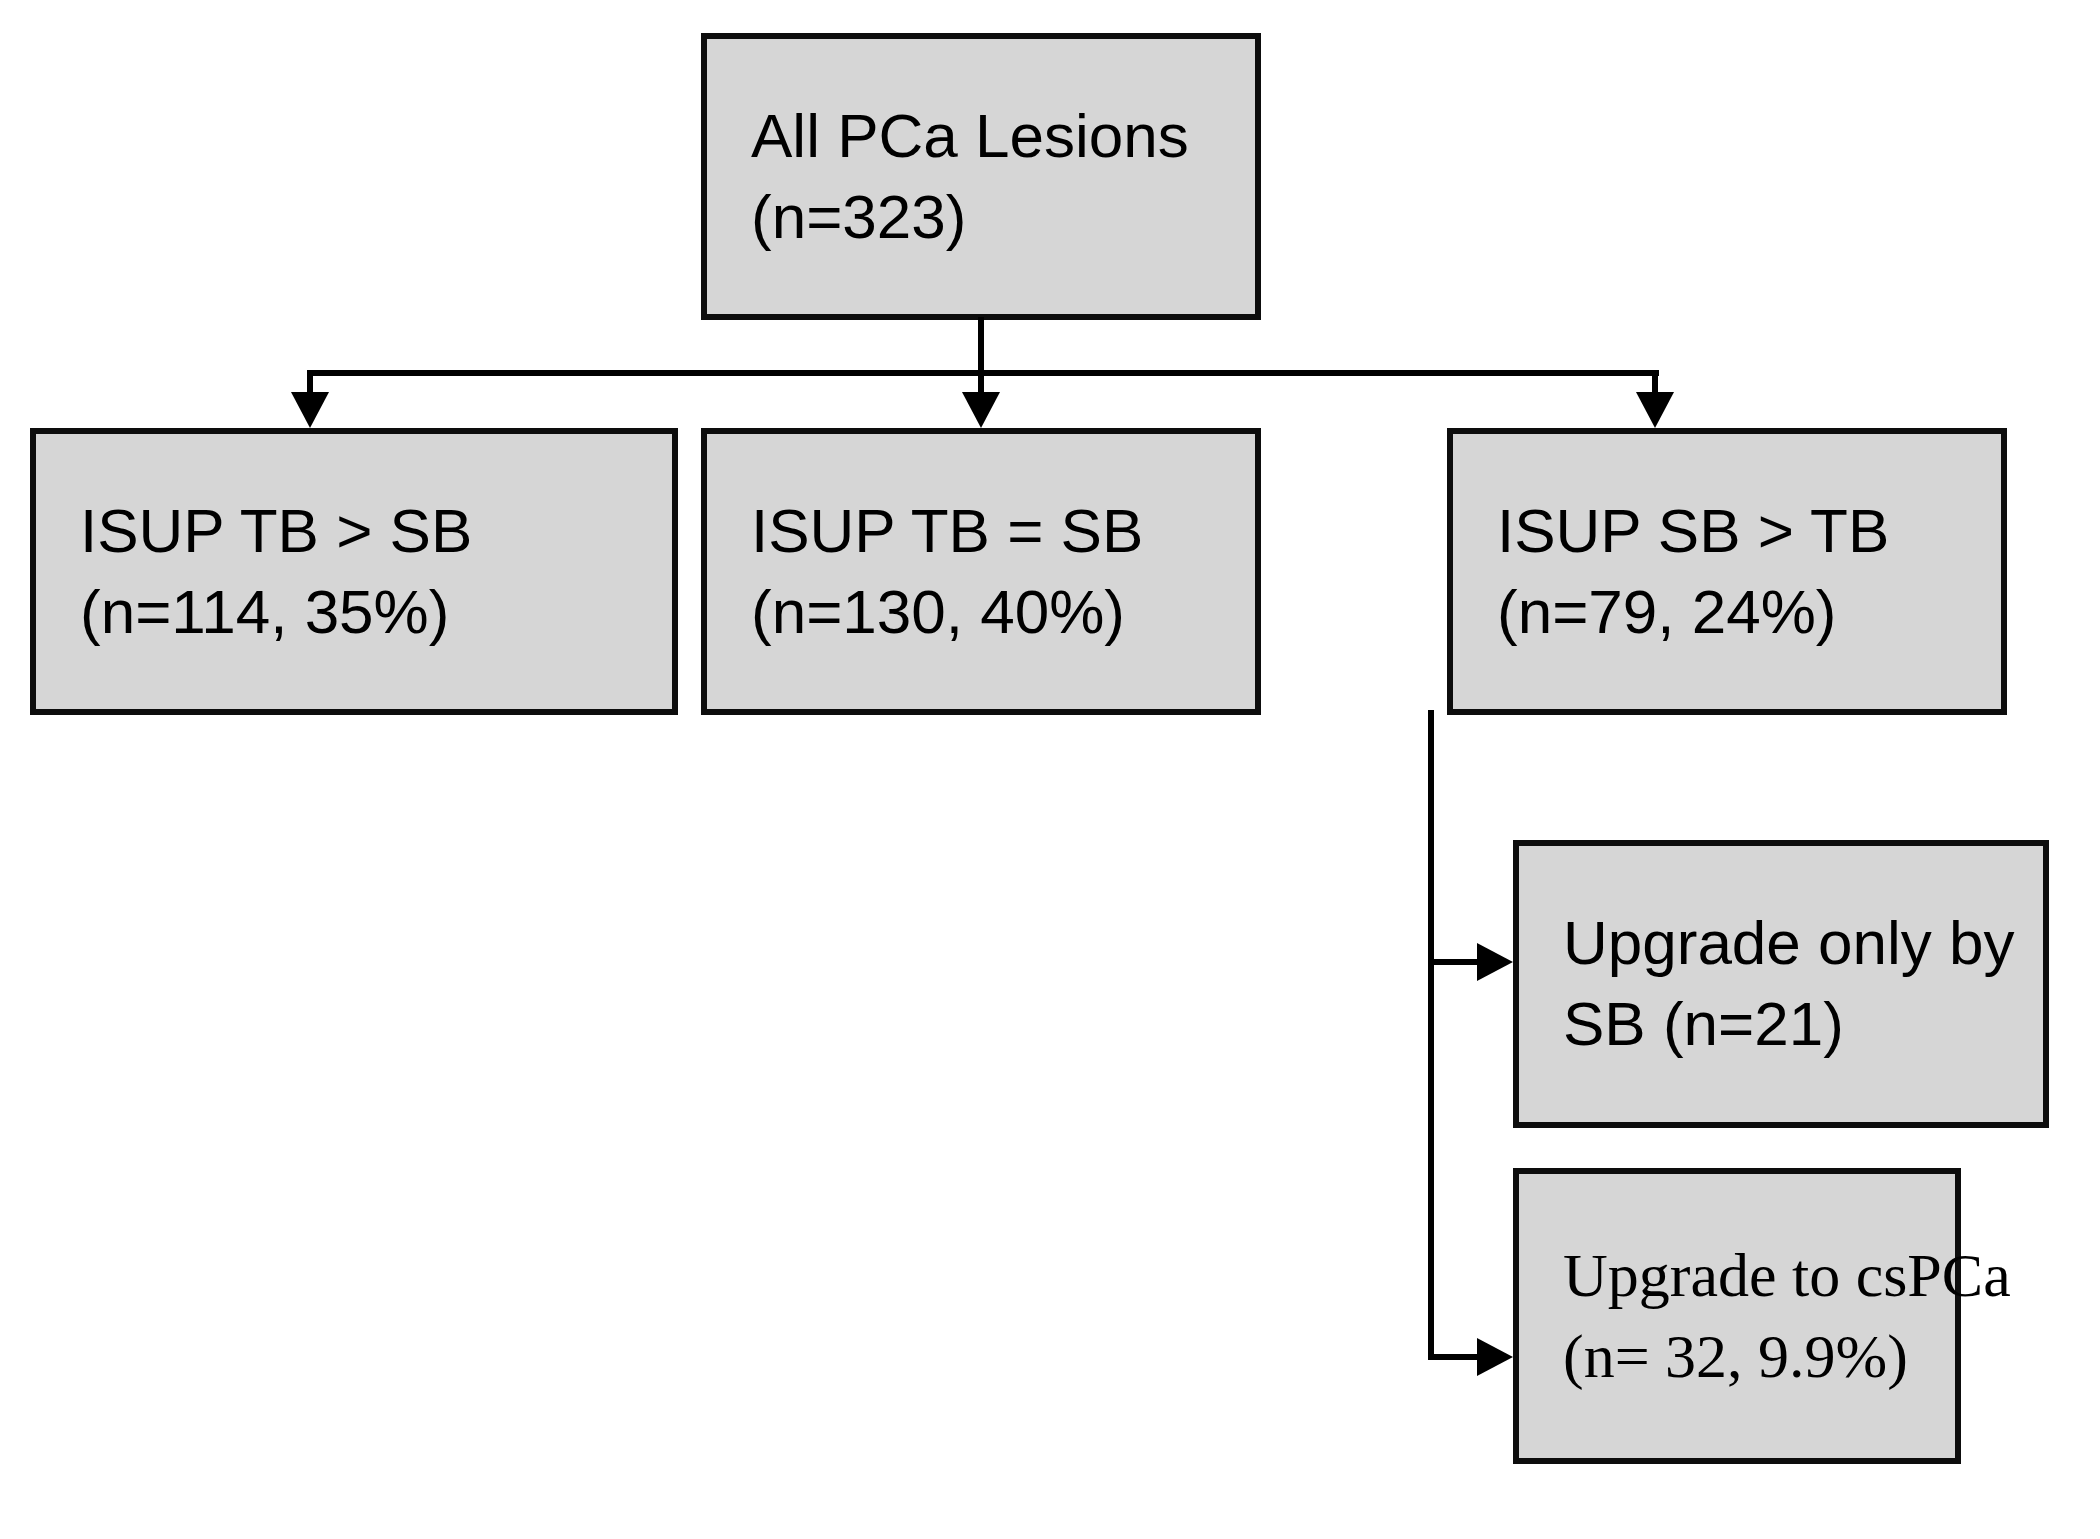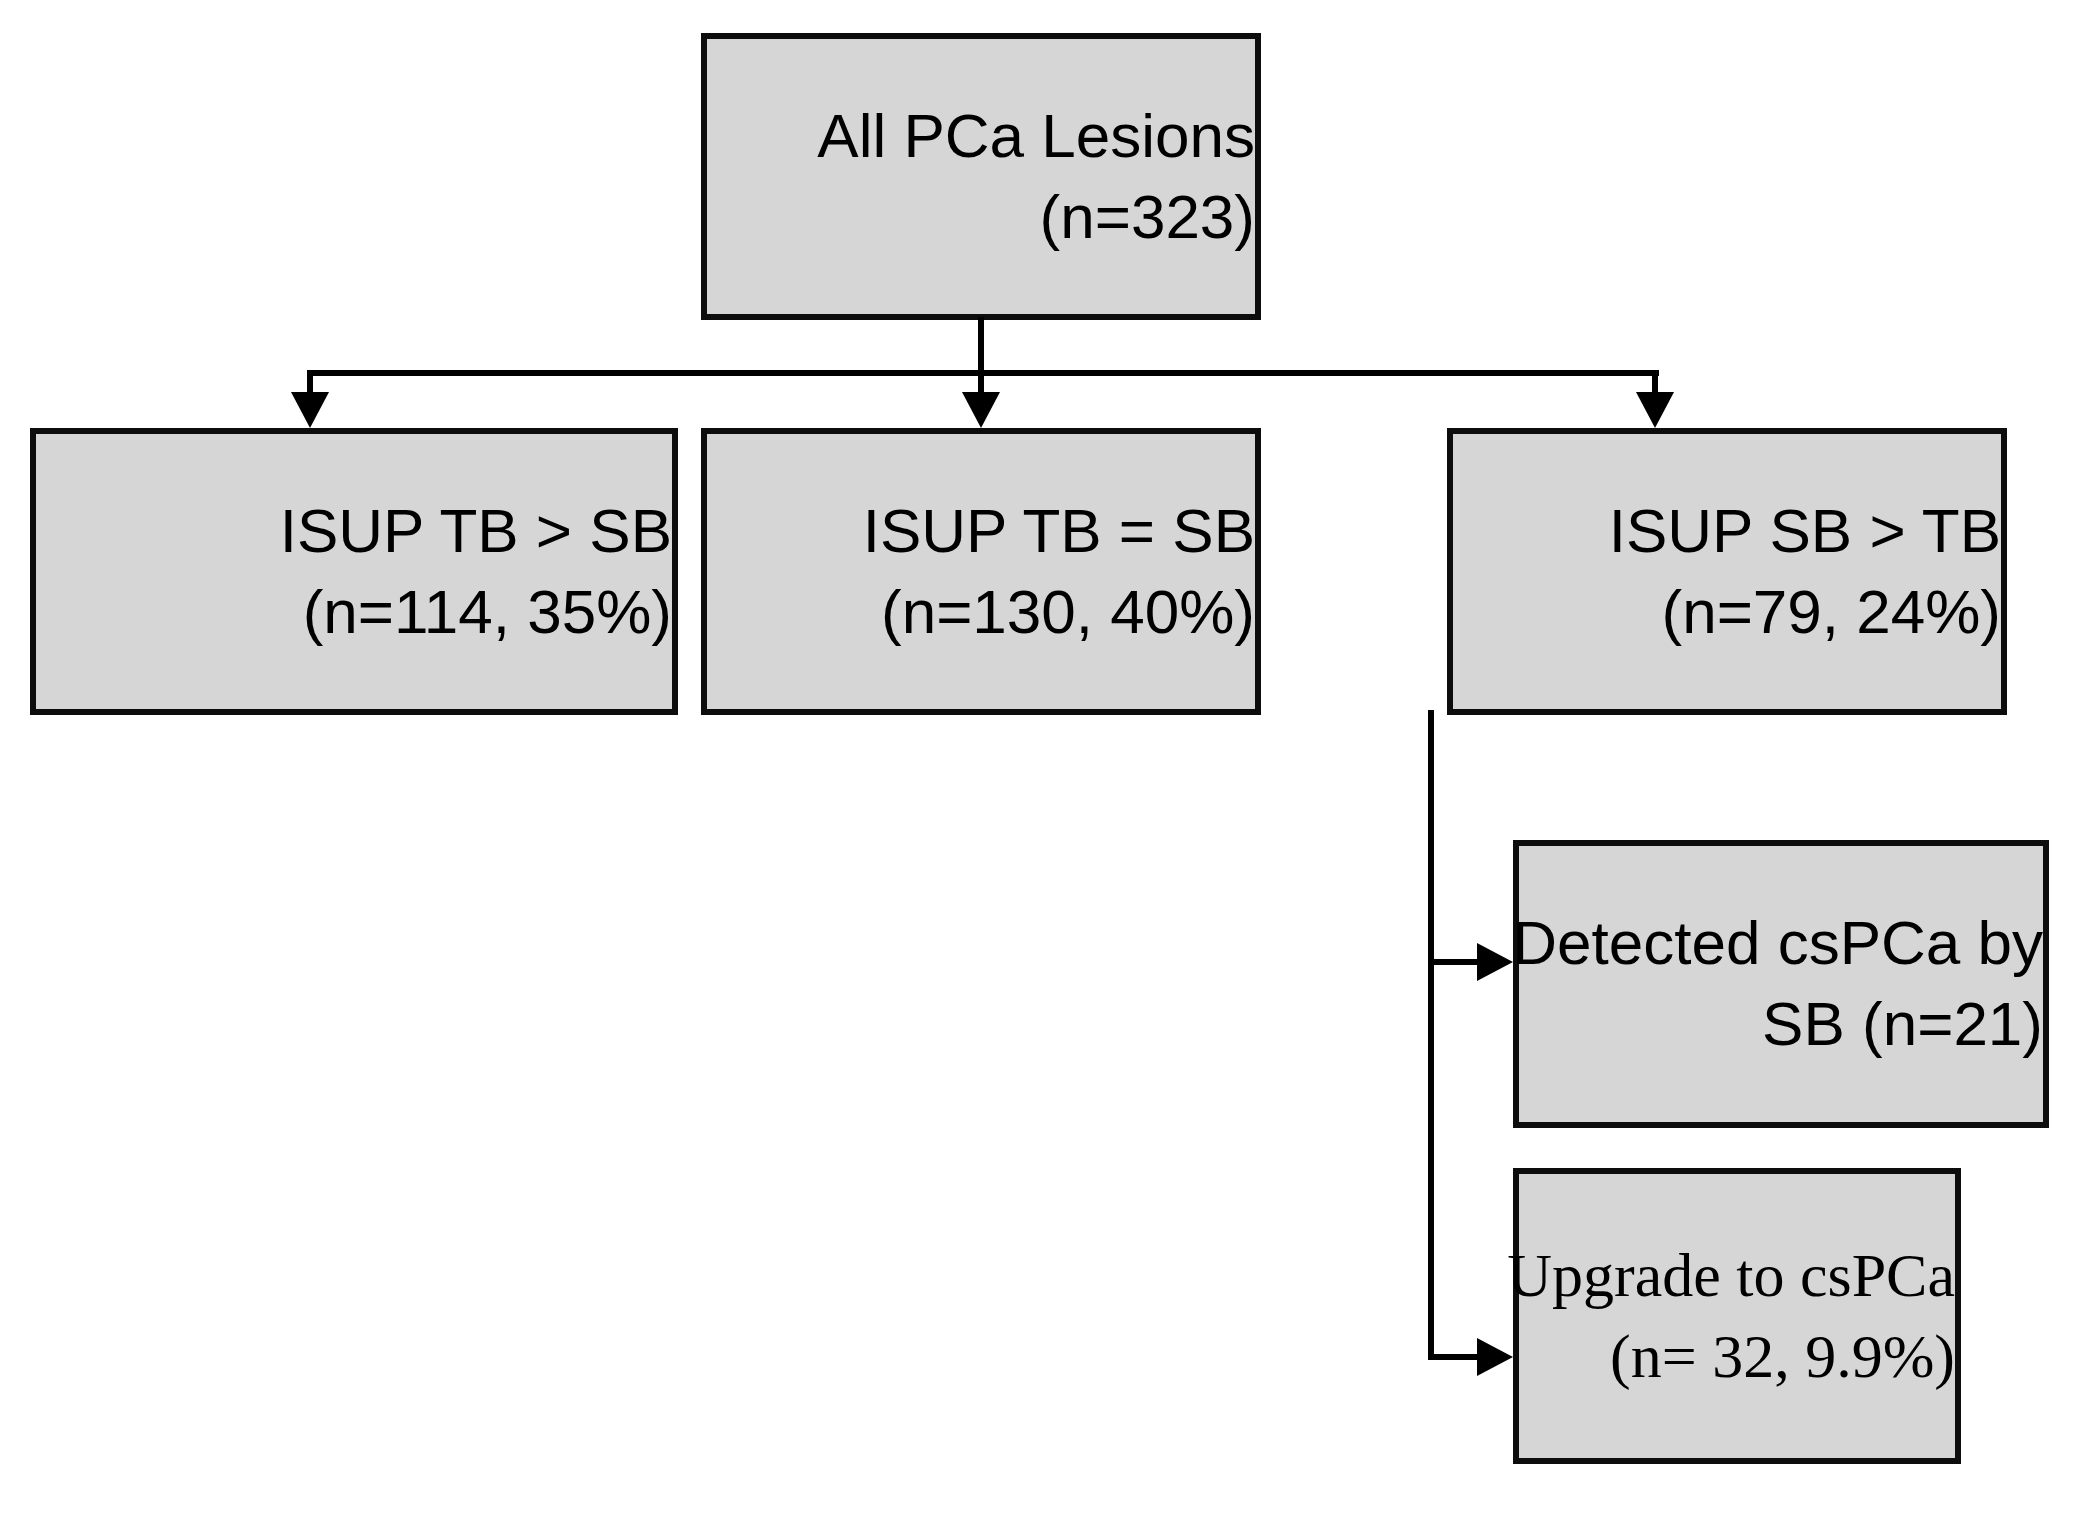--- a/index.html
+++ b/index.html
@@ -14,26 +14,27 @@
     width: 2100px; height: 1539px;
     background: var(--background, #ffffff);
   }
   .node {
     position: absolute;
     background: var(--box-fill, #d6d6d6);
     border: 6px solid var(--box-border, #0d0d0d);
     display: flex;
     flex-direction: column;
     justify-content: center;
-    align-items: flex-end;
+    align-items: flex-start;
     text-align: center;
     font-size: 62px;
     line-height: 1.3;
     color: var(--text-color, #000000);
     letter-spacing: 0px;
+    padding-left: 44px;
   }
   .node span { display: block; white-space: nowrap; }
 
   
   .n-root     { left: 701px;  top: 33px;   width: 560px; height: 287px; }
   .n-left     { left: 30px;   top: 428px;  width: 648px; height: 287px; }
   .n-mid      { left: 701px;  top: 428px;  width: 560px; height: 287px; }
   .n-right    { left: 1447px; top: 428px;  width: 560px; height: 287px; }
   .n-detected { left: 1513px; top: 840px;  width: 536px; height: 288px; }
   .n-upgrade  { left: 1513px; top: 1168px; width: 448px; height: 296px; font-family: Liberation Serif, serif; }
@@ -88,21 +89,21 @@
     <span>ISUP TB = SB</span>
     <span>(n=130, 40%)</span>
   </div>
 
   <div class="node n-right">
     <span>ISUP SB &gt; TB</span>
     <span>(n=79, 24%)</span>
   </div>
 
   <div class="node n-detected">
-    <span>Detected csPCa by</span>
+    <span>Upgrade only by</span>
     <span>SB (n=21)</span>
   </div>
 
   <div class="node n-upgrade">
     <span>Upgrade to csPCa</span>
     <span>(n= 32, 9.9%)</span>
   </div>
 
   <div class="line l-root-stem"></div>
   <div class="line l-hbranch"></div>

